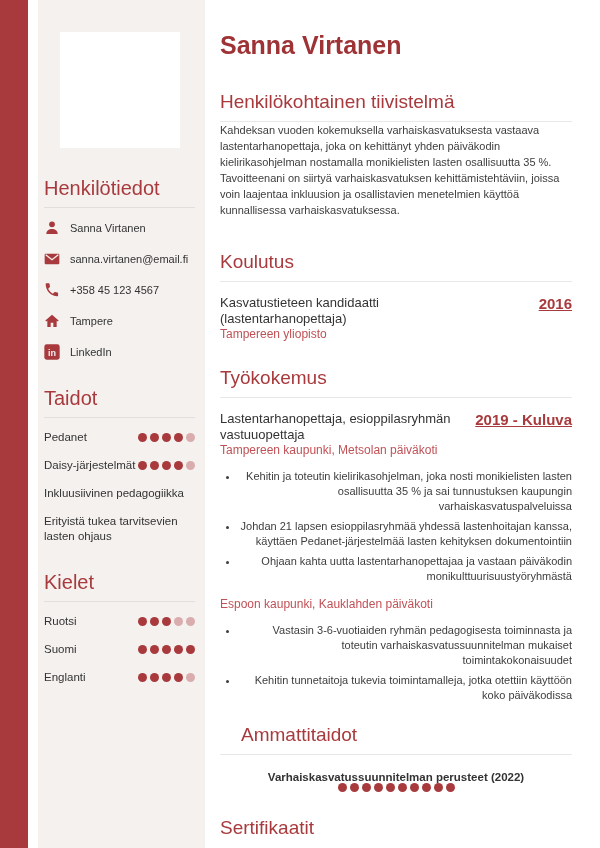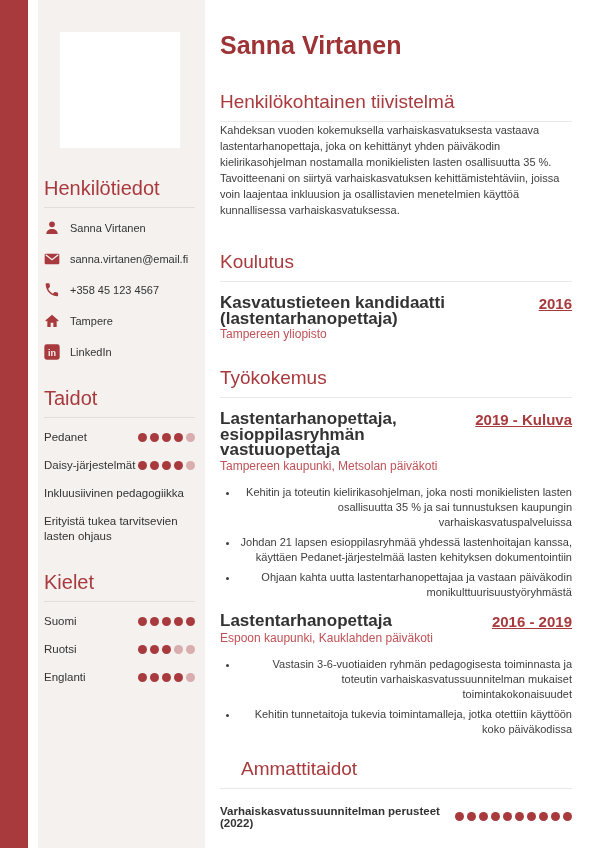--- a/index.html
+++ b/index.html
@@ -38,28 +38,28 @@
   
   .main{position:absolute;left:220px;top:0;width:352px;height:848px;padding-top:30px;}
   .name{font-size:25px;font-weight:700;color:var(--accent-dark);line-height:30px;}
   .section-heading{font-size:19px;font-weight:400;color:var(--accent);line-height:23px;}
   .main-rule{border:none;border-top:1px solid #e8e8e8;margin:8px 0 0 0;}
   .summary-heading{margin-top:30px;}
   .summary-text{font-size:11px;line-height:16px;color:var(--body-text);}
   .h-koulutus{margin-top:32px;}
   .entry{margin-top:13px;}
   .entry-head{display:flex;justify-content:space-between;align-items:flex-start;}
-  .entry-title{font-size:17px;font-weight:700;color:#333;line-height:15.5px;max-width:255px;}
+  .entry-title{font-size:13px;font-weight:400;color:#333;line-height:15.5px;max-width:255px;}
   .entry-dates{font-size:15px;font-weight:700;color:var(--accent);white-space:nowrap;text-decoration:underline;}
   .entry-sub{font-size:12px;color:var(--accent-mid);margin-top:1px;line-height:14px;}
   .entry ul{margin:12px 0 0 6px;padding-left:13px;}
   .entry li{font-size:11px;line-height:15px;color:var(--body-text);margin-bottom:5px;text-align:right;}
   .h-tyokokemus{margin-top:25px;}
   .h-ammatti{margin-top:20px;margin-left:21px;}
-  .prof-row{display:flex;justify-content:center;align-items:center;margin-top:16px;}
+  .prof-row{display:flex;justify-content:center;align-items:center;margin-top:16px;flex-direction:column;}
   .prof-label{font-size:11.5px;font-weight:700;color:#333;}
   .h-sert{margin-top:24px;}
 </style>
 </head>
 <body>
 
 <div class="page">
   <div class="accent-bar"></div>
 
   <aside class="sidebar">
@@ -141,37 +141,37 @@
   </div>
         <div class="skill-row">
     <span class="skill-label">Erityistä tukea tarvitsevien lasten ohjaus</span>
   </div>
       </div>
 
     <h2 class="side-heading">Kielet</h2>
     <hr class="side-rule">
     <div id="languages-list">
         <div class="skill-row">
+    <span class="skill-label">Ruotsi</span>
+  <span class="dots">
+            <span class="dot filled"></span>
+            <span class="dot filled"></span>
+            <span class="dot filled"></span>
+            <span class="dot"></span>
+            <span class="dot"></span>
+          </span>
+        </div>
+        <div class="skill-row">
     <span class="skill-label">Suomi</span>
   <span class="dots">
             <span class="dot filled"></span>
             <span class="dot filled"></span>
             <span class="dot filled"></span>
             <span class="dot filled"></span>
             <span class="dot filled"></span>
-          </span>
-        </div>
-        <div class="skill-row">
-    <span class="skill-label">Ruotsi</span>
-  <span class="dots">
-            <span class="dot filled"></span>
-            <span class="dot filled"></span>
-            <span class="dot filled"></span>
-            <span class="dot"></span>
-            <span class="dot"></span>
           </span>
         </div>
         <div class="skill-row">
     <span class="skill-label">Englanti</span>
   <span class="dots">
             <span class="dot filled"></span>
             <span class="dot filled"></span>
             <span class="dot filled"></span>
             <span class="dot filled"></span>
             <span class="dot"></span>
@@ -208,24 +208,20 @@
       <div class="entry-dates">2019 - Kuluva</div>
     </div>
     <div class="entry-sub">Tampereen kaupunki, Metsolan päiväkoti</div>
   <ul>
             <li>Kehitin ja toteutin kielirikasohjelman, joka nosti monikielisten lasten osallisuutta 35 % ja sai tunnustuksen kaupungin varhaiskasvatuspalveluissa</li>
             <li>Johdan 21 lapsen esioppilasryhmää yhdessä lastenhoitajan kanssa, käyttäen Pedanet-järjestelmää lasten kehityksen dokumentointiin</li>
             <li>Ohjaan kahta uutta lastentarhanopettajaa ja vastaan päiväkodin monikulttuurisuustyöryhmästä</li>
           </ul>
         </div>
         <div class="entry">
-    <div class="entry-head">
-      <div class="entry-title">Lastentarhanopettaja</div>
-      <div class="entry-dates">2016 - 2019</div>
-    </div>
     <div class="entry-sub">Espoon kaupunki, Kauklahden päiväkoti</div>
   <ul>
             <li>Vastasin 3-6-vuotiaiden ryhmän pedagogisesta toiminnasta ja toteutin varhaiskasvatussuunnitelman mukaiset toimintakokonaisuudet</li>
             <li>Kehitin tunnetaitoja tukevia toimintamalleja, jotka otettiin käyttöön koko päiväkodissa</li>
           </ul>
         </div>
       </div>
 
     <h2 class="section-heading h-ammatti">Ammattitaidot</h2>
     <hr class="main-rule">

